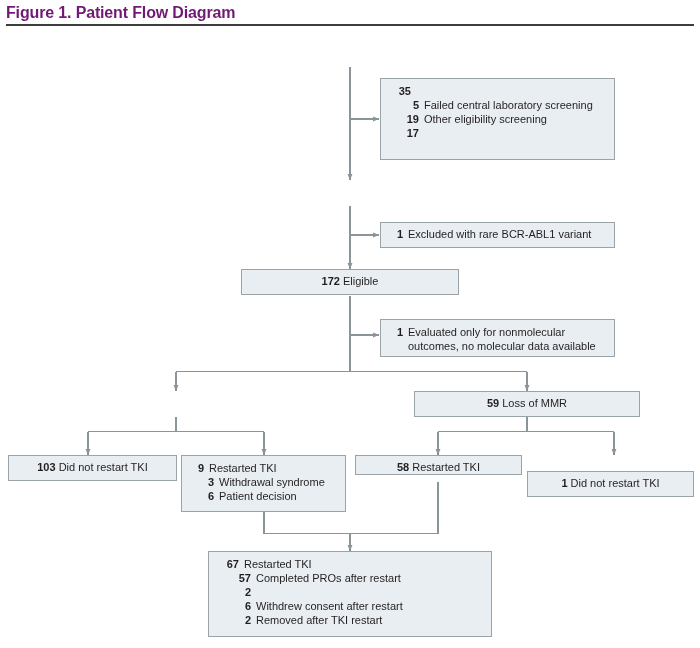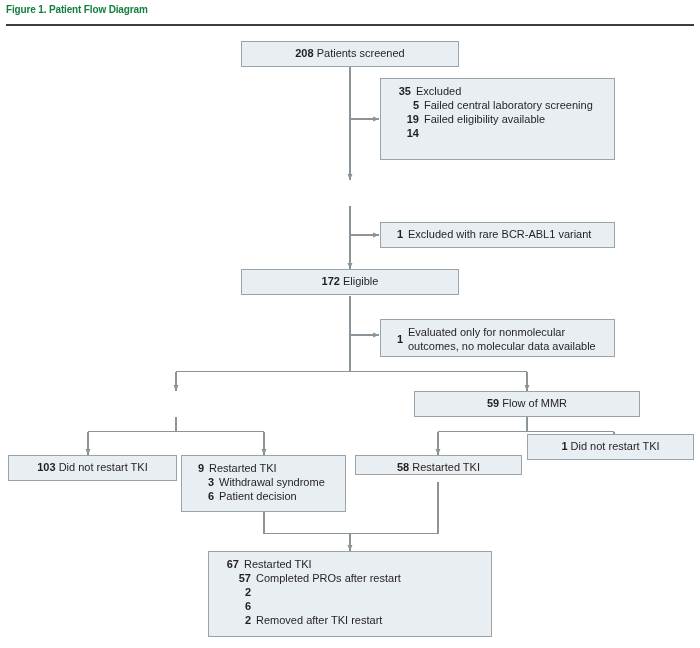--- a/index.html
+++ b/index.html
@@ -9,22 +9,22 @@
     font-family:"Liberation Sans","DejaVu Sans",sans-serif;
     color:#231f20;
     overflow:hidden;
     position:relative;
   }
   #figure-root{position:relative;width:700px;height:648px;}
 
   
   .fig-title{
     position:absolute;left:6px;top:4px;
-    font-size:10px;font-weight:bold;
-    color:#15803d;letter-spacing:-0.15px;
+    font-size:16px;font-weight:bold;
+    color:#701a75;letter-spacing:-0.15px;
     white-space:nowrap;
   }
   .fig-rule{
     position:absolute;left:6px;top:24px;width:688px;height:2px;
     background:#3d3d3d;
   }
 
   
   #connectors{position:absolute;left:0;top:0;width:700px;height:648px;}
 
@@ -39,21 +39,21 @@
     color:#231f20;
   }
   .node .pad{padding:5px 8px 5px 8px;}
 
   
   .ctr{ text-align:center; }
   .ctr .num{font-weight:bold;}
   .ctr .lab{}
 
   
-  .row{display:flex;align-items:center;}
+  .row{display:flex;align-items:flex-start;}
   .row .num{
     font-weight:bold;
     text-align:right;
     flex:0 0 auto;
     padding-right:5px;
     white-space:nowrap;
   }
   .row .lab{flex:1 1 auto;}
   .indent1{padding-left:16px;}
   .indent2{padding-left:10px;}
@@ -106,43 +106,36 @@
       <path d="M438,431.5 L438,455" marker-end="url(#arrow)"></path>
       <path d="M614,431.5 L614,455" marker-end="url(#arrow)"></path>
 
       <path d="M264,511.5 L264,533.5"></path>
       <path d="M438,481.5 L438,533.5"></path>
       <path d="M264,533.5 L438,533.5"></path>
       <path d="M350,533.5 L350,551" marker-end="url(#arrow)"></path>
     </g>
   </svg>
 
-  <div class="node" style="left:241px;top:41px;width:218px;height:26px;">
-    <div class="pad ctr">
-      <span class="num">208</span>
-      <span class="lab">Patients screened</span>
-    </div>
-  </div>
 
   <div class="node" style="left:380px;top:78px;width:235px;height:82px;">
     <div class="pad tight">
       <div class="row">
         <span class="num num-w22">35</span>
-        <span class="lab">Excluded</span>
       </div>
       <div class="row indent1">
         <span class="num num-w14">5</span>
         <span class="lab">Failed central laboratory screening</span>
       </div>
       <div class="row indent1">
         <span class="num num-w14">19</span>
-        <span class="lab">Failed eligibility available</span>
-      </div>
-      <div class="row indent1">
-        <span class="num num-w14">14</span>
+        <span class="lab">Other eligibility screening</span>
+      </div>
+      <div class="row indent1">
+        <span class="num num-w14">17</span>
       </div>
     </div>
   </div>
 
 
   <div class="node" style="left:380px;top:222px;width:235px;height:26px;">
     <div class="pad">
       <div class="row">
         <span class="num num-w14">1</span>
         <span class="lab">Excluded with rare BCR-ABL1 variant</span>
@@ -166,21 +159,21 @@
           <span>outcomes, no molecular data available</span>
         </span>
       </div>
     </div>
   </div>
 
 
   <div class="node" style="left:414px;top:391px;width:226px;height:26px;">
     <div class="pad ctr">
       <span class="num">59</span>
-      <span class="lab">Flow of MMR</span>
+      <span class="lab">Loss of MMR</span>
     </div>
   </div>
 
   <div class="node" style="left:8px;top:455px;width:169px;height:26px;">
     <div class="pad ctr">
       <span class="num">103</span>
       <span class="lab">Did not restart TKI</span>
     </div>
   </div>
 
@@ -201,21 +194,21 @@
     </div>
   </div>
 
   <div class="node" style="left:355px;top:455px;width:167px;height:20px;">
     <div class="pad ctr">
       <span class="num">58</span>
       <span class="lab">Restarted TKI</span>
     </div>
   </div>
 
-  <div class="node" style="left:527px;top:434px;width:167px;height:26px;">
+  <div class="node" style="left:527px;top:471px;width:167px;height:26px;">
     <div class="pad ctr">
       <span class="num">1</span>
       <span class="lab">Did not restart TKI</span>
     </div>
   </div>
 
   <div class="node" style="left:208px;top:551px;width:284px;height:86px;">
     <div class="pad tight" style="">
       <div class="row">
         <span class="num num-w22">67</span>
@@ -223,20 +216,21 @@
       </div>
       <div class="row indent1">
         <span class="num num-w18">57</span>
         <span class="lab">Completed PROs after restart</span>
       </div>
       <div class="row indent1">
         <span class="num num-w18">2</span>
       </div>
       <div class="row indent1">
         <span class="num num-w18">6</span>
+        <span class="lab">Withdrew consent after restart</span>
       </div>
       <div class="row indent1">
         <span class="num num-w18">2</span>
         <span class="lab">Removed after TKI restart</span>
       </div>
     </div>
   </div>
 
 </div>
 

